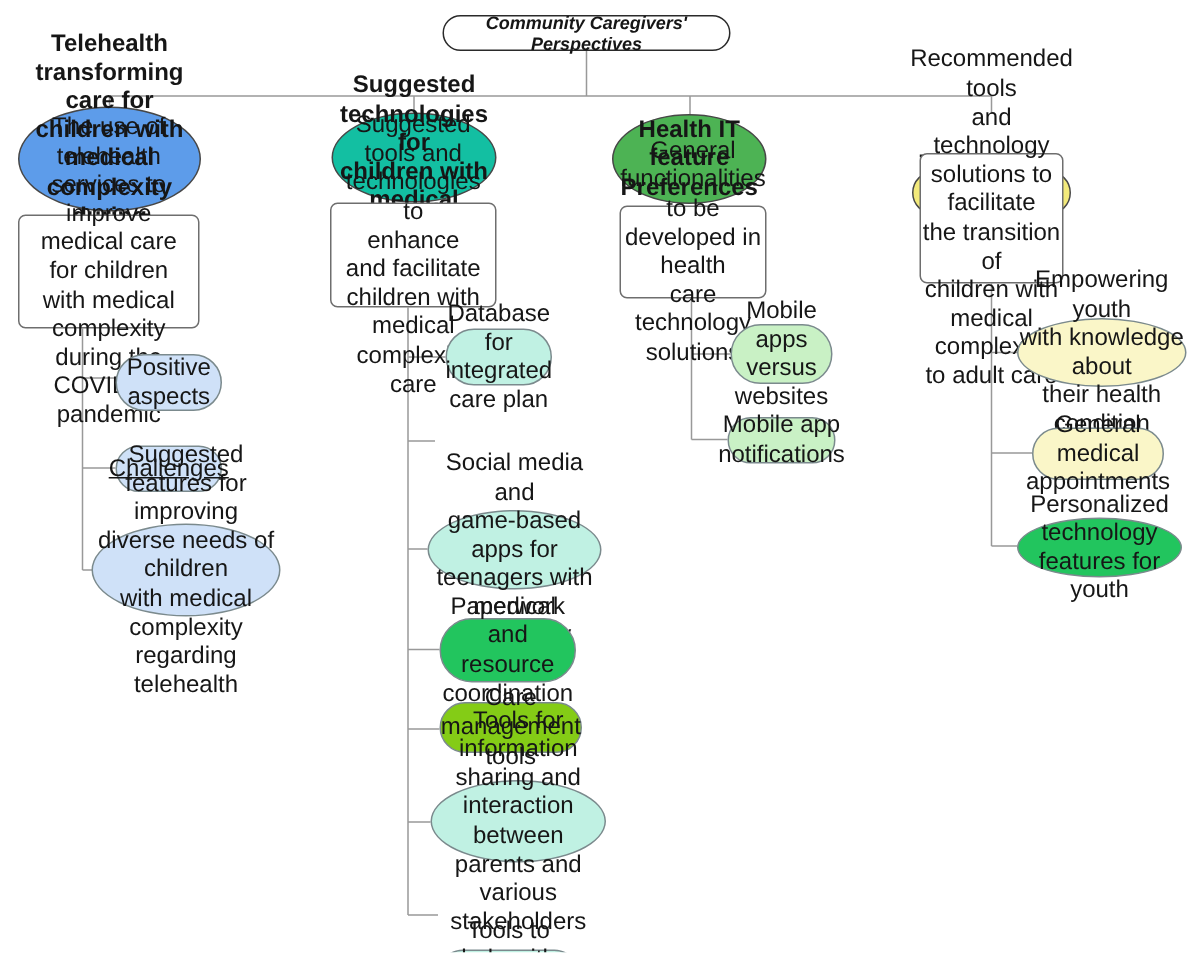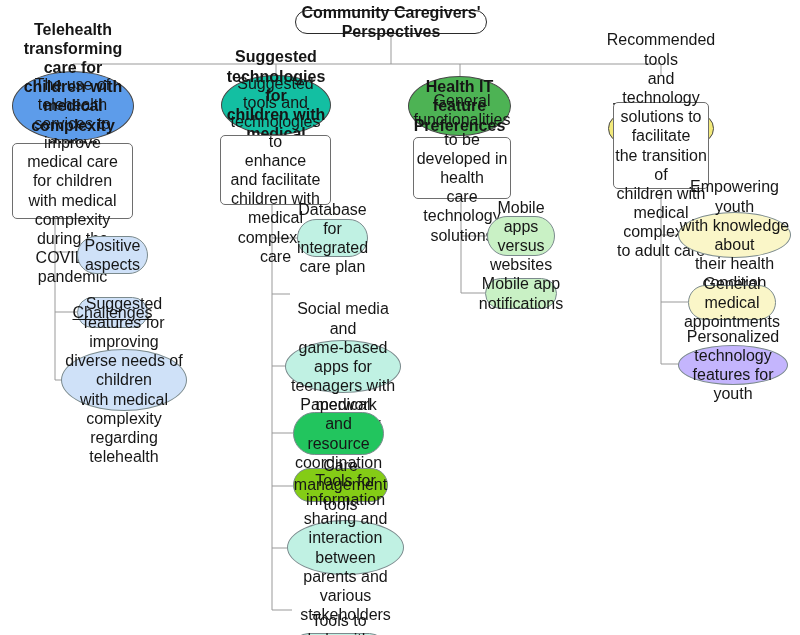--- a/index.html
+++ b/index.html
@@ -27,21 +27,22 @@
     font-size: 16px;
     line-height: 1.2;
     white-space: pre-line;
     color: #161616;
   }
   .rootpill {
     background: #ffffff;
     border: 1.5px solid #2a2a2a;
     border-radius: 13px;
     font-weight: bold;
-    font-size: 16px;
+    font-size: 12px;
+    font-style: italic;
   }
   .ellipse {
     border: 1px solid #474747;
     border-radius: 50%;
     font-weight: bold;
   }
   .titlepill {
     border: 1px solid #474747;
     border-radius: 999px;
     font-weight: bold;
@@ -148,17 +149,17 @@
 solutions to facilitate
 the transition of
 children with
 medical complexity
 to adult care</div>
   <div class="node bigpill" style="left: 678px; top: 212px; width: 113px; height: 46px; background-color: rgb(250, 246, 200);">Empowering youth
 with knowledge about
 their health condition</div>
   <div class="node pill" style="left: 688px; top: 285px; width: 88px; height: 35px; background-color: rgb(250, 246, 200);">General medical
 appointments</div>
-  <div class="node bigpill" style="left: 678px; top: 345px; width: 110px; height: 40px; background-color: #c4b5fd;">Personalized
+  <div class="node bigpill" style="left: 678px; top: 345px; width: 110px; height: 40px; background-color: #22c55e;">Personalized
 technology features for
 youth</div>
 
 </div>
 
 </body></html>

